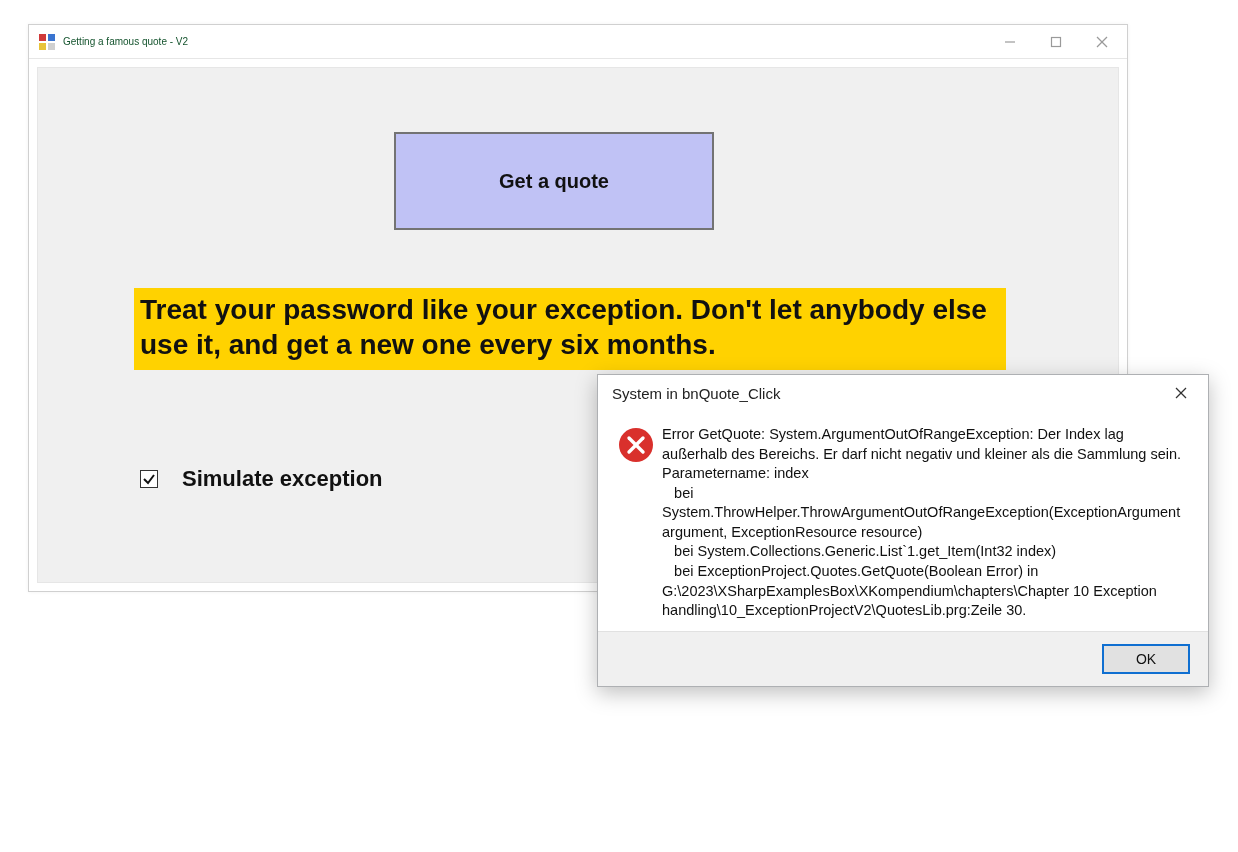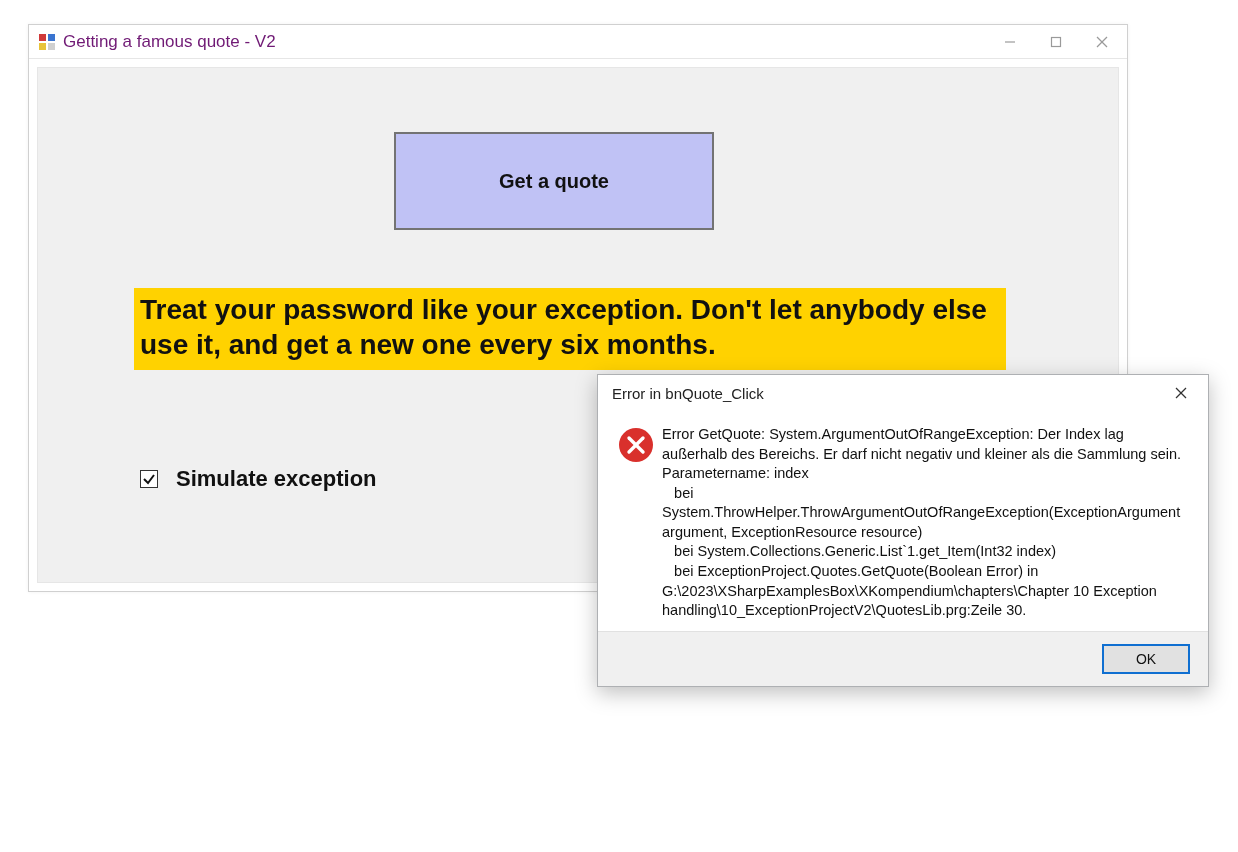--- a/index.html
+++ b/index.html
@@ -32,22 +32,22 @@
     padding: 0 2px 0 10px;
     border-bottom: 1px solid #e6e6e6;
     background: #fff;
   }
   .titlebar-icon {
     width: 16px; height: 16px;
     display: inline-block;
     margin-right: 8px;
   }
   .titlebar-title {
-    color: #701a75;
-    font-size: 17px;
+    color: #14532d;
+    font-size: 10px;
     flex: 1;
   }
   .win-controls { display: flex; }
   .win-btn {
     width: 46px; height: 30px;
     display: flex; align-items: center; justify-content: center;
     color: #9a9a9a;
   }
   .win-btn svg { stroke: #9a9a9a; }
 
@@ -87,21 +87,21 @@
     line-height: 1.25;
     padding: 4px 6px 8px 6px;
   }
 
   .sim-row {
     position: absolute;
     left: 102px;
     top: 398px;
     display: flex;
     align-items: center;
-    gap: 18px;
+    gap: 24px;
   }
   .sim-check {
     width: 18px; height: 18px;
     border: 1.5px solid #333;
     background: #fff;
     display:flex; align-items:center; justify-content:center;
     cursor: pointer;
   }
   .sim-check svg { display:block; }
   .sim-label {
@@ -213,21 +213,21 @@
           </svg>
       </div>
       <span class="sim-label">Simulate exception</span>
     </div>
 
   </div>
 </div>
 
 <div class="error-dialog">
   <div class="dlg-titlebar">
-    <span class="dlg-title">Error in bnQuote_Click</span>
+    <span class="dlg-title">System in bnQuote_Click</span>
     <div class="dlg-close">
       <svg width="12" height="12" viewBox="0 0 12 12">
           <line x1="1" y1="1" x2="11" y2="11" stroke="#333" stroke-width="1.3"></line>
           <line x1="11" y1="1" x2="1" y2="11" stroke="#333" stroke-width="1.3"></line>
         </svg>
     </div>
   </div>
   <div class="dlg-body">
     <div class="err-icon">
       <svg viewBox="0 0 36 36" width="36" height="36">

